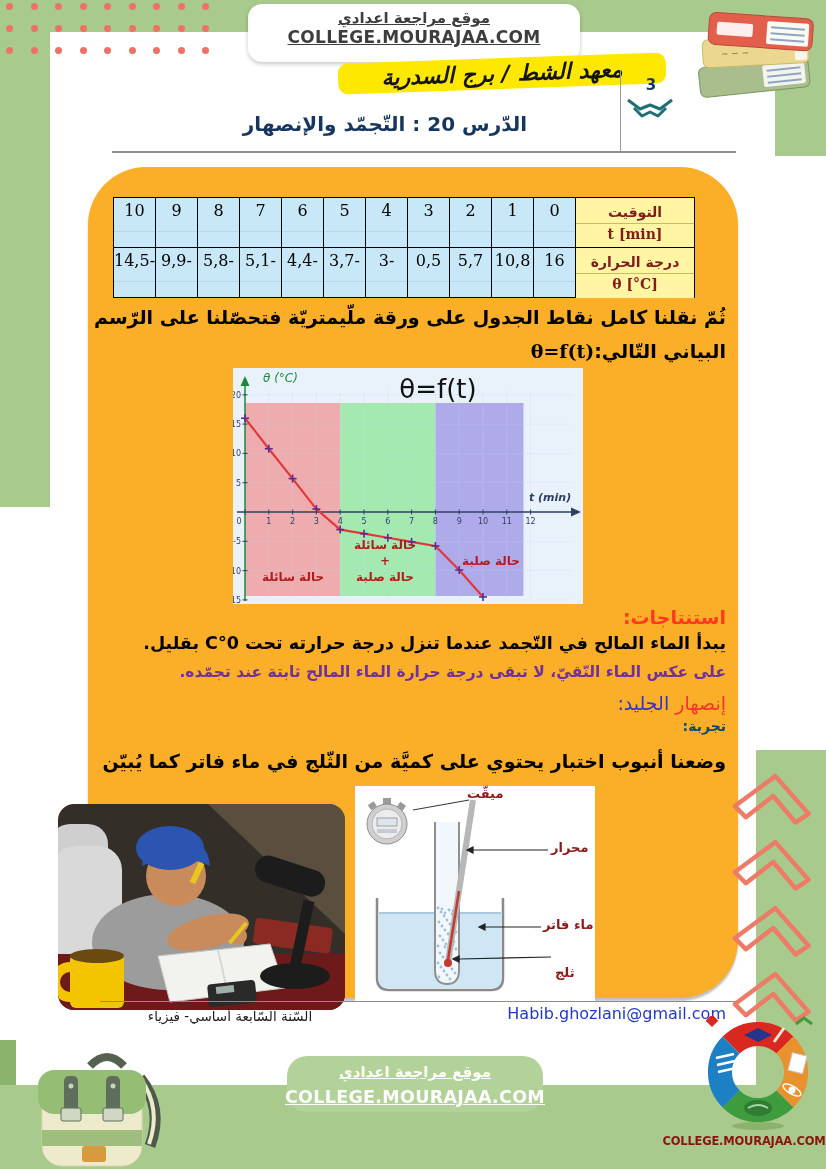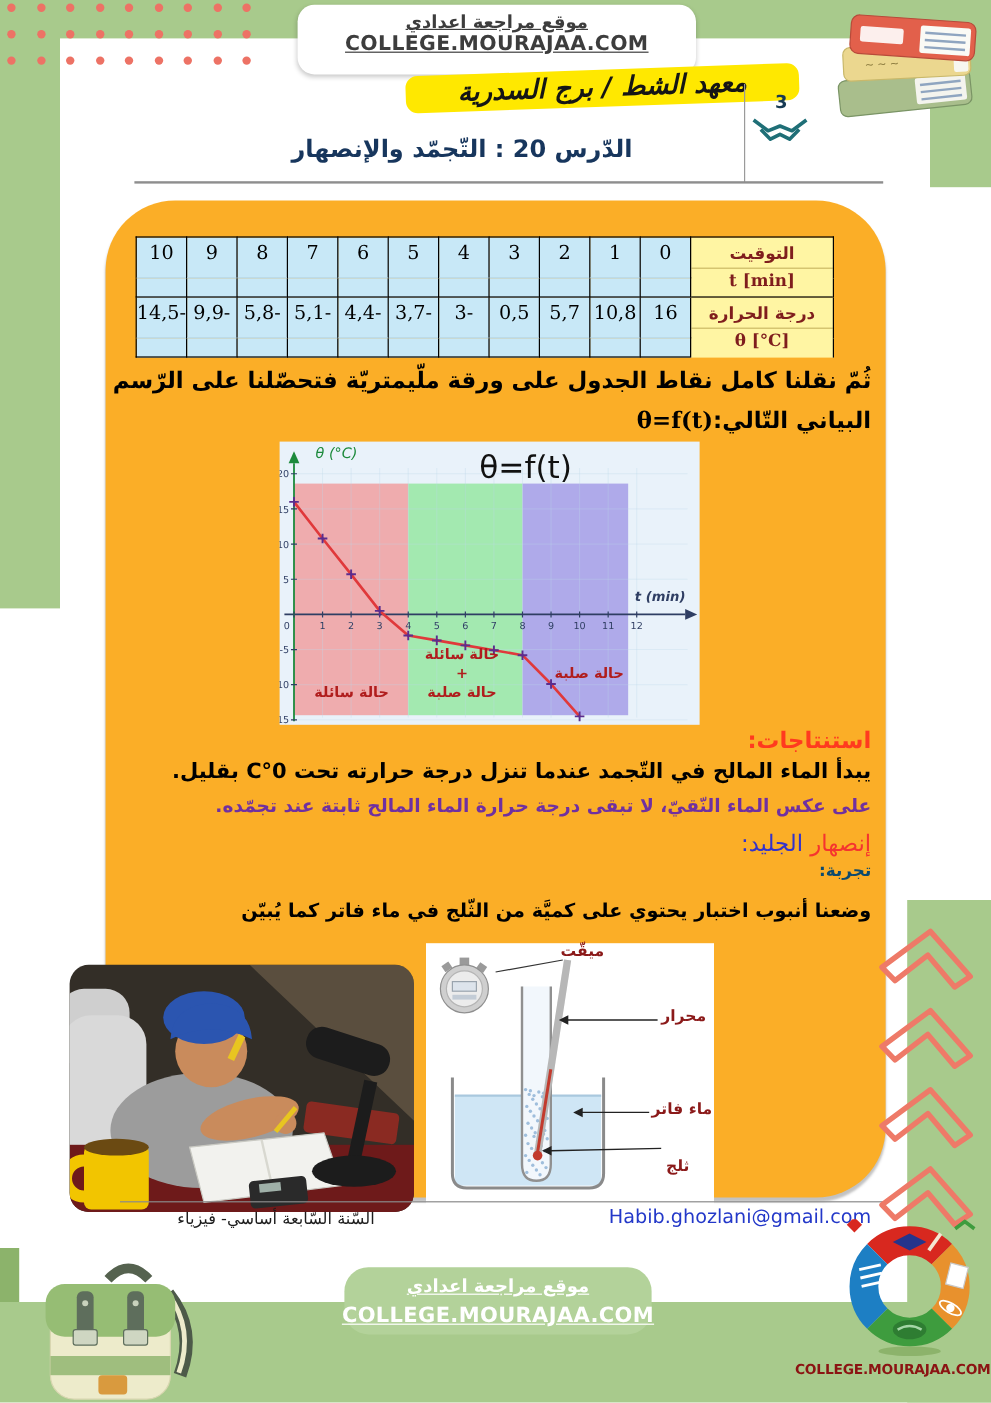--- a/index.html
+++ b/index.html
@@ -45,21 +45,21 @@
   .ar{direction:rtl;text-align:right;color:#000;}
   .p-intro{left:100px;top:300px;width:626px;font-size:19px;font-weight:700;line-height:1.8;white-space:nowrap;}
   .formula{direction:ltr;unicode-bidi:embed;font-family:"DejaVu Serif",serif;}
   .chart-wrap{left:233px;top:368px;width:350px;height:236px;background:#E9F2FA;}
   .conc-h{left:100px;top:606px;width:626px;font-size:19px;font-weight:700;color:#FF3A1F;}
   .conc-1{left:100px;top:633px;width:626px;font-size:17.5px;font-weight:700;white-space:nowrap;}
   .conc-2{left:100px;top:663px;width:626px;font-size:15.5px;font-weight:700;color:#7030A0;white-space:nowrap;}
   .melt-h{left:100px;top:692px;width:626px;font-size:19px;font-weight:400;}
   .melt-h .w1{color:#F5342F;} .melt-h .w2{color:#3333CC;}
   .exp-h{left:100px;top:718px;width:626px;font-size:14px;font-weight:700;color:#0c4a6e;}
-  .exp-p{left:100px;top:746px;width:626px;font-size:16px;font-weight:700;line-height:1.65;}
+  .exp-p{left:100px;top:746px;width:626px;font-size:19px;font-weight:700;line-height:1.65;}
   
   .exp-box{left:355px;top:786px;width:240px;height:272px;background:#fff;}
   .exp-label{position:absolute;color:#8B1A1A;font-size:13px;font-weight:700;direction:rtl;white-space:nowrap;}
   
   .student-frame{left:58px;top:804px;width:287px;height:206px;border-radius:16px;overflow:hidden;background:#332E27;}
   
   .under-line{left:100px;top:1001px;width:638px;height:1px;background:#8a8a8a;}
   .email{left:430px;top:1004px;width:296px;text-align:right;font-size:16px;font-weight:500;color:#2338C9;}
   .grade{left:120px;top:1008px;width:220px;font-size:13.5px;font-weight:500;color:#1c1c1c;direction:rtl;text-align:center;}
   

